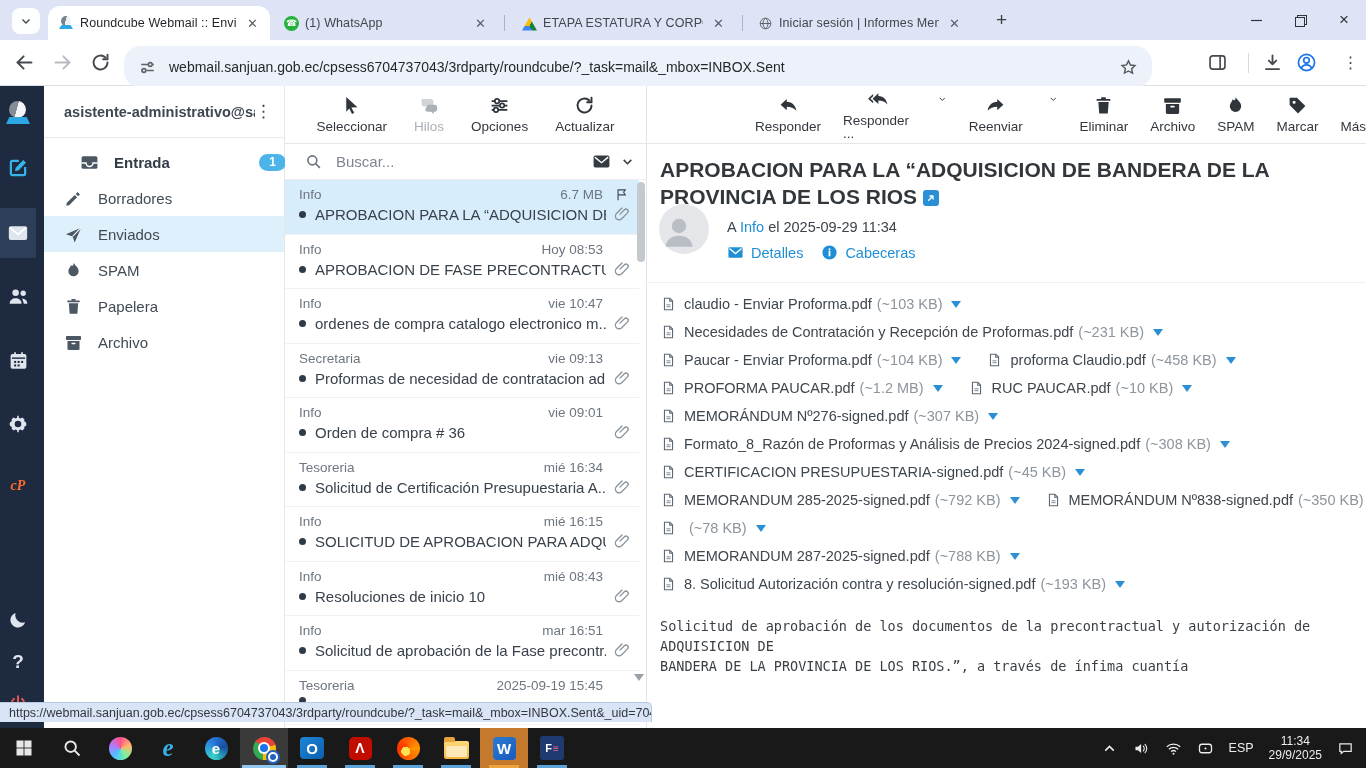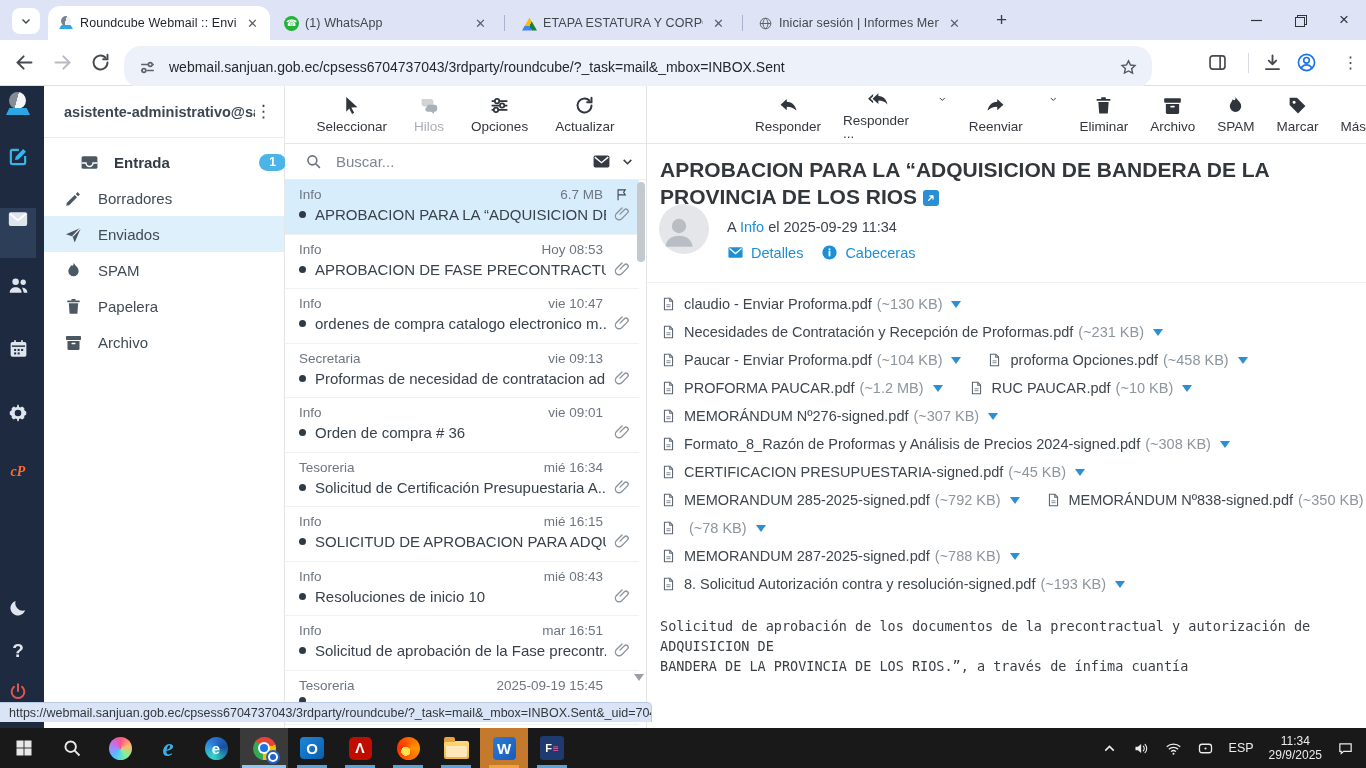--- a/index.html
+++ b/index.html
@@ -40,21 +40,21 @@
   .navbar{position:absolute;left:0;top:40px;width:1366px;height:46px;background:#fff;border-bottom:1px solid #dbdfe6;box-sizing:border-box}
   .navic{position:absolute;top:12px;width:21px;height:21px;color:#46494e}
   .omni{position:absolute;left:124px;top:6px;width:1028px;height:42px;border-radius:17px;background:#edf1fa;
         display:flex;align-items:center;padding:8px 14px;box-sizing:border-box}
   .omni .url{font-size:14px;color:#24282c;margin-left:12px;white-space:nowrap}
   .navdiv{position:absolute;left:1248px;top:13px;width:1px;height:20px;background:#d5d9e0}
 
   
   .app{position:absolute;left:0;top:86px;width:1366px;height:642px;background:#fff}
   .rail{position:absolute;left:0;top:0;width:44px;height:642px;background:#1d2a40}
-  .rail-item{position:absolute;left:0;width:36px;height:44px;display:flex;align-items:flex-start;justify-content:center;color:#dfe5ec}
+  .rail-item{position:absolute;left:0;width:36px;height:44px;display:flex;align-items:center;justify-content:center;color:#dfe5ec}
   .rail-item.active{background:#2c3e58}
   .logo{position:relative;width:26px;height:26px}
   .logo .ball{position:absolute;left:4px;top:0;width:17px;height:17px;border-radius:50%;
               background:linear-gradient(105deg,#848d96 46%,#f4f5f6 47%)}
   .logo .base{position:absolute;left:1px;top:16px;width:24px;height:7px;background:#2da7e4;
               clip-path:polygon(14% 0,86% 0,100% 100%,0 100%)}
   .cp{font:italic bold 14px "Liberation Serif",serif;color:#ff6c2c}
 
   .folders{position:absolute;left:44px;top:0;width:241px;height:642px;background:#fff;border-right:1px solid #e4e6e8;box-sizing:border-box}
   .acct{position:absolute;left:0;top:0;width:100%;height:52px;border-bottom:1px solid #e9eaec;box-sizing:border-box;
@@ -789,21 +789,21 @@
           <div class="att-row">
             <span class="att">
               <span class="pdfic ic">
                 <svg viewBox="0 0 24 24" fill="none" stroke="currentColor" stroke-width="1.7">
                   <path d="M5.5 2.8h8.7l4.3 4.5v13.9H5.5z"></path>
                   <path d="M14 3v4.6h4.5"></path>
                   <path d="M8.7 13.3h6.6M8.7 16.3h6.6" stroke-width="1.2"></path>
                 </svg>
               </span>
               <span>claudio - Enviar Proforma.pdf</span>
-              <span class="sz">(~130 KB)</span>
+              <span class="sz">(~103 KB)</span>
               <span class="dcaret"></span>
             </span>
           </div>
           <div class="att-row">
             <span class="att">
               <span class="pdfic ic">
                 <svg viewBox="0 0 24 24" fill="none" stroke="currentColor" stroke-width="1.7">
                   <path d="M5.5 2.8h8.7l4.3 4.5v13.9H5.5z"></path>
                   <path d="M14 3v4.6h4.5"></path>
                   <path d="M8.7 13.3h6.6M8.7 16.3h6.6" stroke-width="1.2"></path>
@@ -828,21 +828,21 @@
               <span class="dcaret"></span>
             </span>
             <span class="att">
               <span class="pdfic ic">
                 <svg viewBox="0 0 24 24" fill="none" stroke="currentColor" stroke-width="1.7">
                   <path d="M5.5 2.8h8.7l4.3 4.5v13.9H5.5z"></path>
                   <path d="M14 3v4.6h4.5"></path>
                   <path d="M8.7 13.3h6.6M8.7 16.3h6.6" stroke-width="1.2"></path>
                 </svg>
               </span>
-              <span>proforma Opciones.pdf</span>
+              <span>proforma Claudio.pdf</span>
               <span class="sz">(~458 KB)</span>
               <span class="dcaret"></span>
             </span>
           </div>
           <div class="att-row">
             <span class="att">
               <span class="pdfic ic">
                 <svg viewBox="0 0 24 24" fill="none" stroke="currentColor" stroke-width="1.7">
                   <path d="M5.5 2.8h8.7l4.3 4.5v13.9H5.5z"></path>
                   <path d="M14 3v4.6h4.5"></path>

